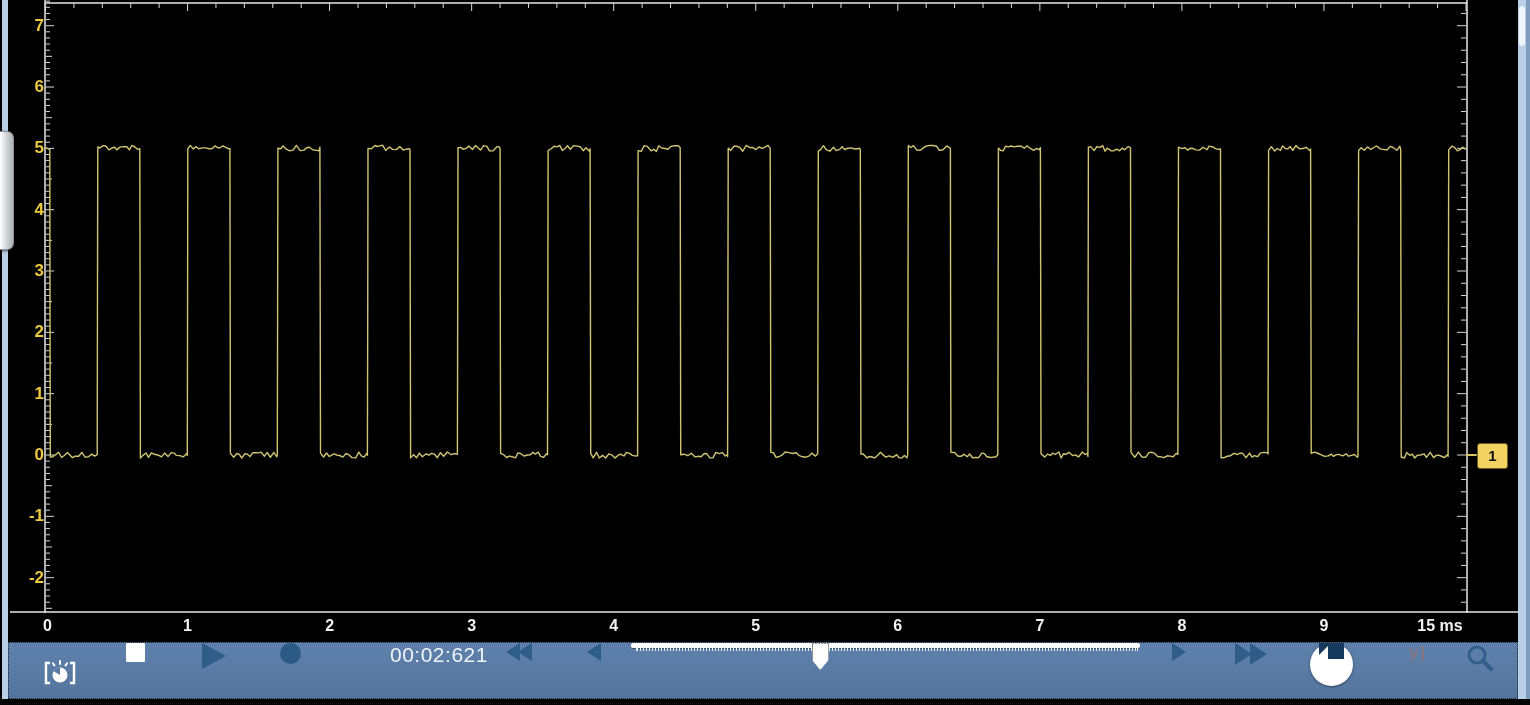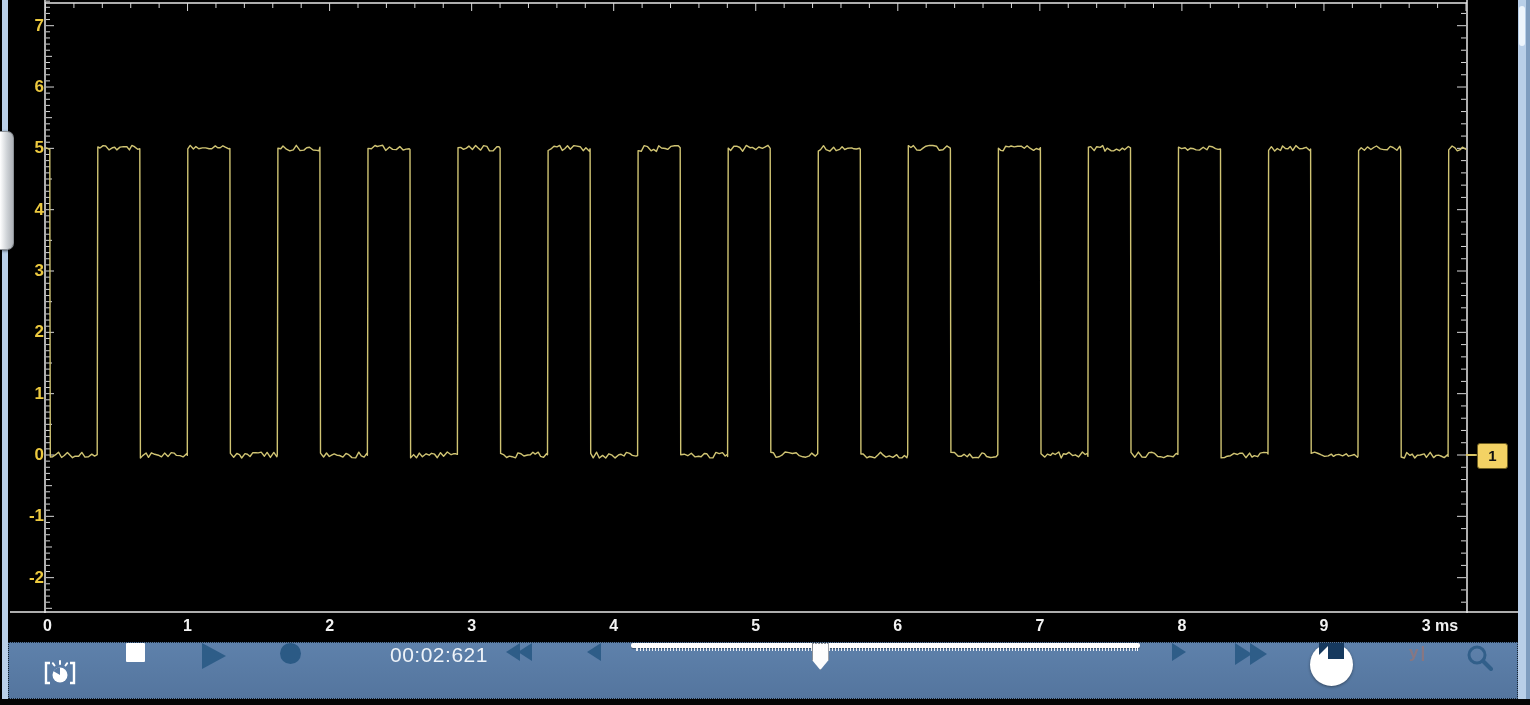--- a/index.html
+++ b/index.html
@@ -411,21 +411,21 @@
     <div class="xlab" style="left: 39.5px;">0</div>
     <div class="xlab" style="left: 179.55px;">1</div>
     <div class="xlab" style="left: 321.6px;">2</div>
     <div class="xlab" style="left: 463.65px;">3</div>
     <div class="xlab" style="left: 605.7px;">4</div>
     <div class="xlab" style="left: 747.75px;">5</div>
     <div class="xlab" style="left: 889.8px;">6</div>
     <div class="xlab" style="left: 1031.85px;">7</div>
     <div class="xlab" style="left: 1173.9px;">8</div>
     <div class="xlab" style="left: 1315.95px;">9</div>
-    <div class="xlab" style="left: 1432px;">3 ms</div>
+    <div class="xlab" style="left: 1432px;">15 ms</div>
   </div>
 
 <div id="ch-badge" class="abs">1</div>
 
 <div id="toolbar" class="abs">
   <svg class="abs" style="left:34px;top:13px" width="34" height="32" viewBox="0 0 34 32">
     <path d="M7,7 H3 V27 H7" fill="none" stroke="#fff" stroke-width="2.4"></path>
     <path d="M27,7 H31 V27 H27" fill="none" stroke="#fff" stroke-width="2.4"></path>
     <circle cx="17" cy="19" r="7.5" fill="#fff"></circle>
     <path d="M17,19 L17,11.5 A7.5,7.5 0 0 0 10.6,15.2 Z" fill="#587aa4"></path>

